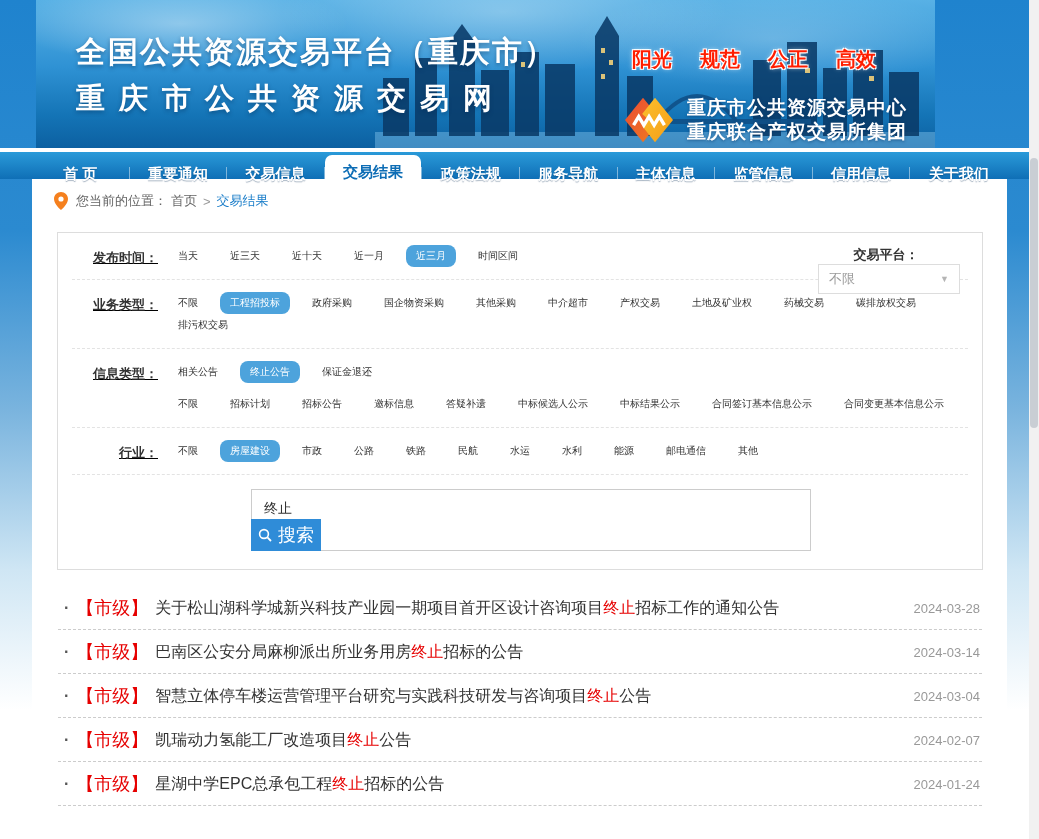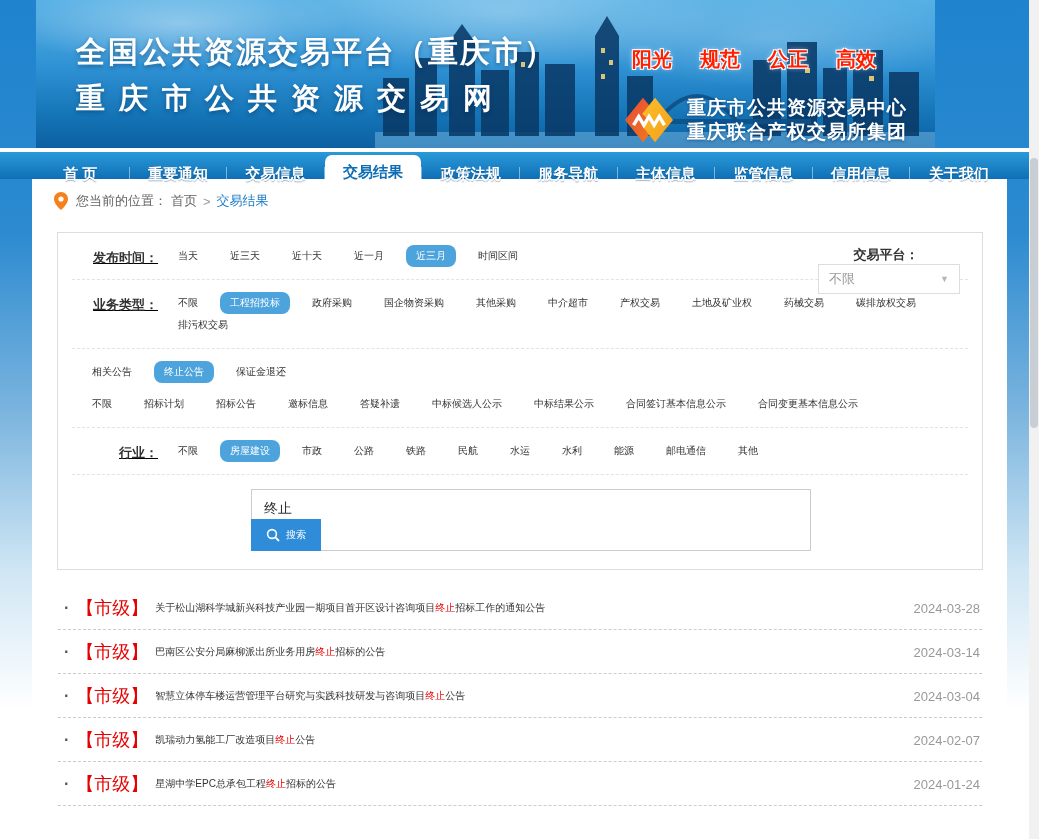--- a/index.html
+++ b/index.html
@@ -66,31 +66,31 @@
   .platform-select { width:142px; height:30px; border:1px solid #ddd; display:flex; align-items:center;
     justify-content:space-between; padding:0 10px; cursor:pointer; background:#fff; }
   .platform-value { font-size:13px; color:#9b9b9b; }
   .platform-caret { font-size:9px; color:#b5b5b5; }
 
   .search-area { padding:14px 0 18px 193px; }
   .search-box { position:relative; width:560px; height:62px; border:1px solid #ccc; background:#fff; }
   .search-input { width:100%; height:30px; border:none; outline:none; padding:8px 12px 0; font-size:14px; color:#333;
     font-family:inherit; background:transparent; }
   .search-btn { position:absolute; left:-1px; bottom:-1px; width:70px; height:32px; background:#2f8cd8; border:none;
-    color:#fff; font-size:10px; display:flex; align-items:center; justify-content:center; gap:6px; cursor:pointer;
+    color:#fff; font-size:18px; display:flex; align-items:center; justify-content:center; gap:6px; cursor:pointer;
     font-family:inherit; }
 
   
   .result-list { margin:16px 25px 0 26px; }
   .result-row { display:flex; justify-content:space-between; align-items:center; padding:10px 2px 9px 6px;
     border-bottom:1px dashed #ccc; }
   .result-left { display:flex; align-items:center; min-width:0; }
   .bullet { color:#555; font-weight:700; margin-right:7px; }
   .tag { color:#e60000; font-size:18px; margin-right:7px; white-space:nowrap; }
-  .title { font-size:10px; color:#333; text-decoration:none; cursor:pointer; white-space:nowrap; overflow:hidden; }
+  .title { font-size:16px; color:#333; text-decoration:none; cursor:pointer; white-space:nowrap; overflow:hidden; }
   .title .hl { color:#e60000; }
   .date { font-size:13px; color:#999; white-space:nowrap; margin-left:16px; }
 
   
   .scrollbar { position:fixed; top:0; right:0; width:10px; height:839px; background:#f1f1f1; z-index:50; }
   .scroll-thumb { position:absolute; top:158px; left:1px; width:8px; height:270px; background:#c9ced4; border-radius:4px; }
 </style>
 </head>
 <body>
 
@@ -206,20 +206,21 @@
             <div class="filter-line"><span class="filter-opt">当天</span><span class="filter-opt">近三天</span><span class="filter-opt">近十天</span><span class="filter-opt">近一月</span><span class="filter-opt active">近三月</span><span class="filter-opt">时间区间</span></div>
           </div>
         </div>
         <div class="filter-row">
           <div class="filter-label">业务类型：</div>
           <div class="filter-lines">
             <div class="filter-line"><span class="filter-opt">不限</span><span class="filter-opt active">工程招投标</span><span class="filter-opt">政府采购</span><span class="filter-opt">国企物资采购</span><span class="filter-opt">其他采购</span><span class="filter-opt">中介超市</span><span class="filter-opt">产权交易</span><span class="filter-opt">土地及矿业权</span><span class="filter-opt">药械交易</span><span class="filter-opt">碳排放权交易</span><span class="filter-opt">排污权交易</span></div>
           </div>
         </div>
         <div class="filter-row">
+          <div class="filter-label">信息类型：</div>
           <div class="filter-lines">
             <div class="filter-line"><span class="filter-opt">相关公告</span><span class="filter-opt active">终止公告</span><span class="filter-opt">保证金退还</span></div>
             <div class="filter-line"><span class="filter-opt">不限</span><span class="filter-opt">招标计划</span><span class="filter-opt">招标公告</span><span class="filter-opt">邀标信息</span><span class="filter-opt">答疑补遗</span><span class="filter-opt">中标候选人公示</span><span class="filter-opt">中标结果公示</span><span class="filter-opt">合同签订基本信息公示</span><span class="filter-opt">合同变更基本信息公示</span></div>
           </div>
         </div>
         <div class="filter-row">
           <div class="filter-label">行业：</div>
           <div class="filter-lines">
             <div class="filter-line"><span class="filter-opt">不限</span><span class="filter-opt active">房屋建设</span><span class="filter-opt">市政</span><span class="filter-opt">公路</span><span class="filter-opt">铁路</span><span class="filter-opt">民航</span><span class="filter-opt">水运</span><span class="filter-opt">水利</span><span class="filter-opt">能源</span><span class="filter-opt">邮电通信</span><span class="filter-opt">其他</span></div>
           </div>

